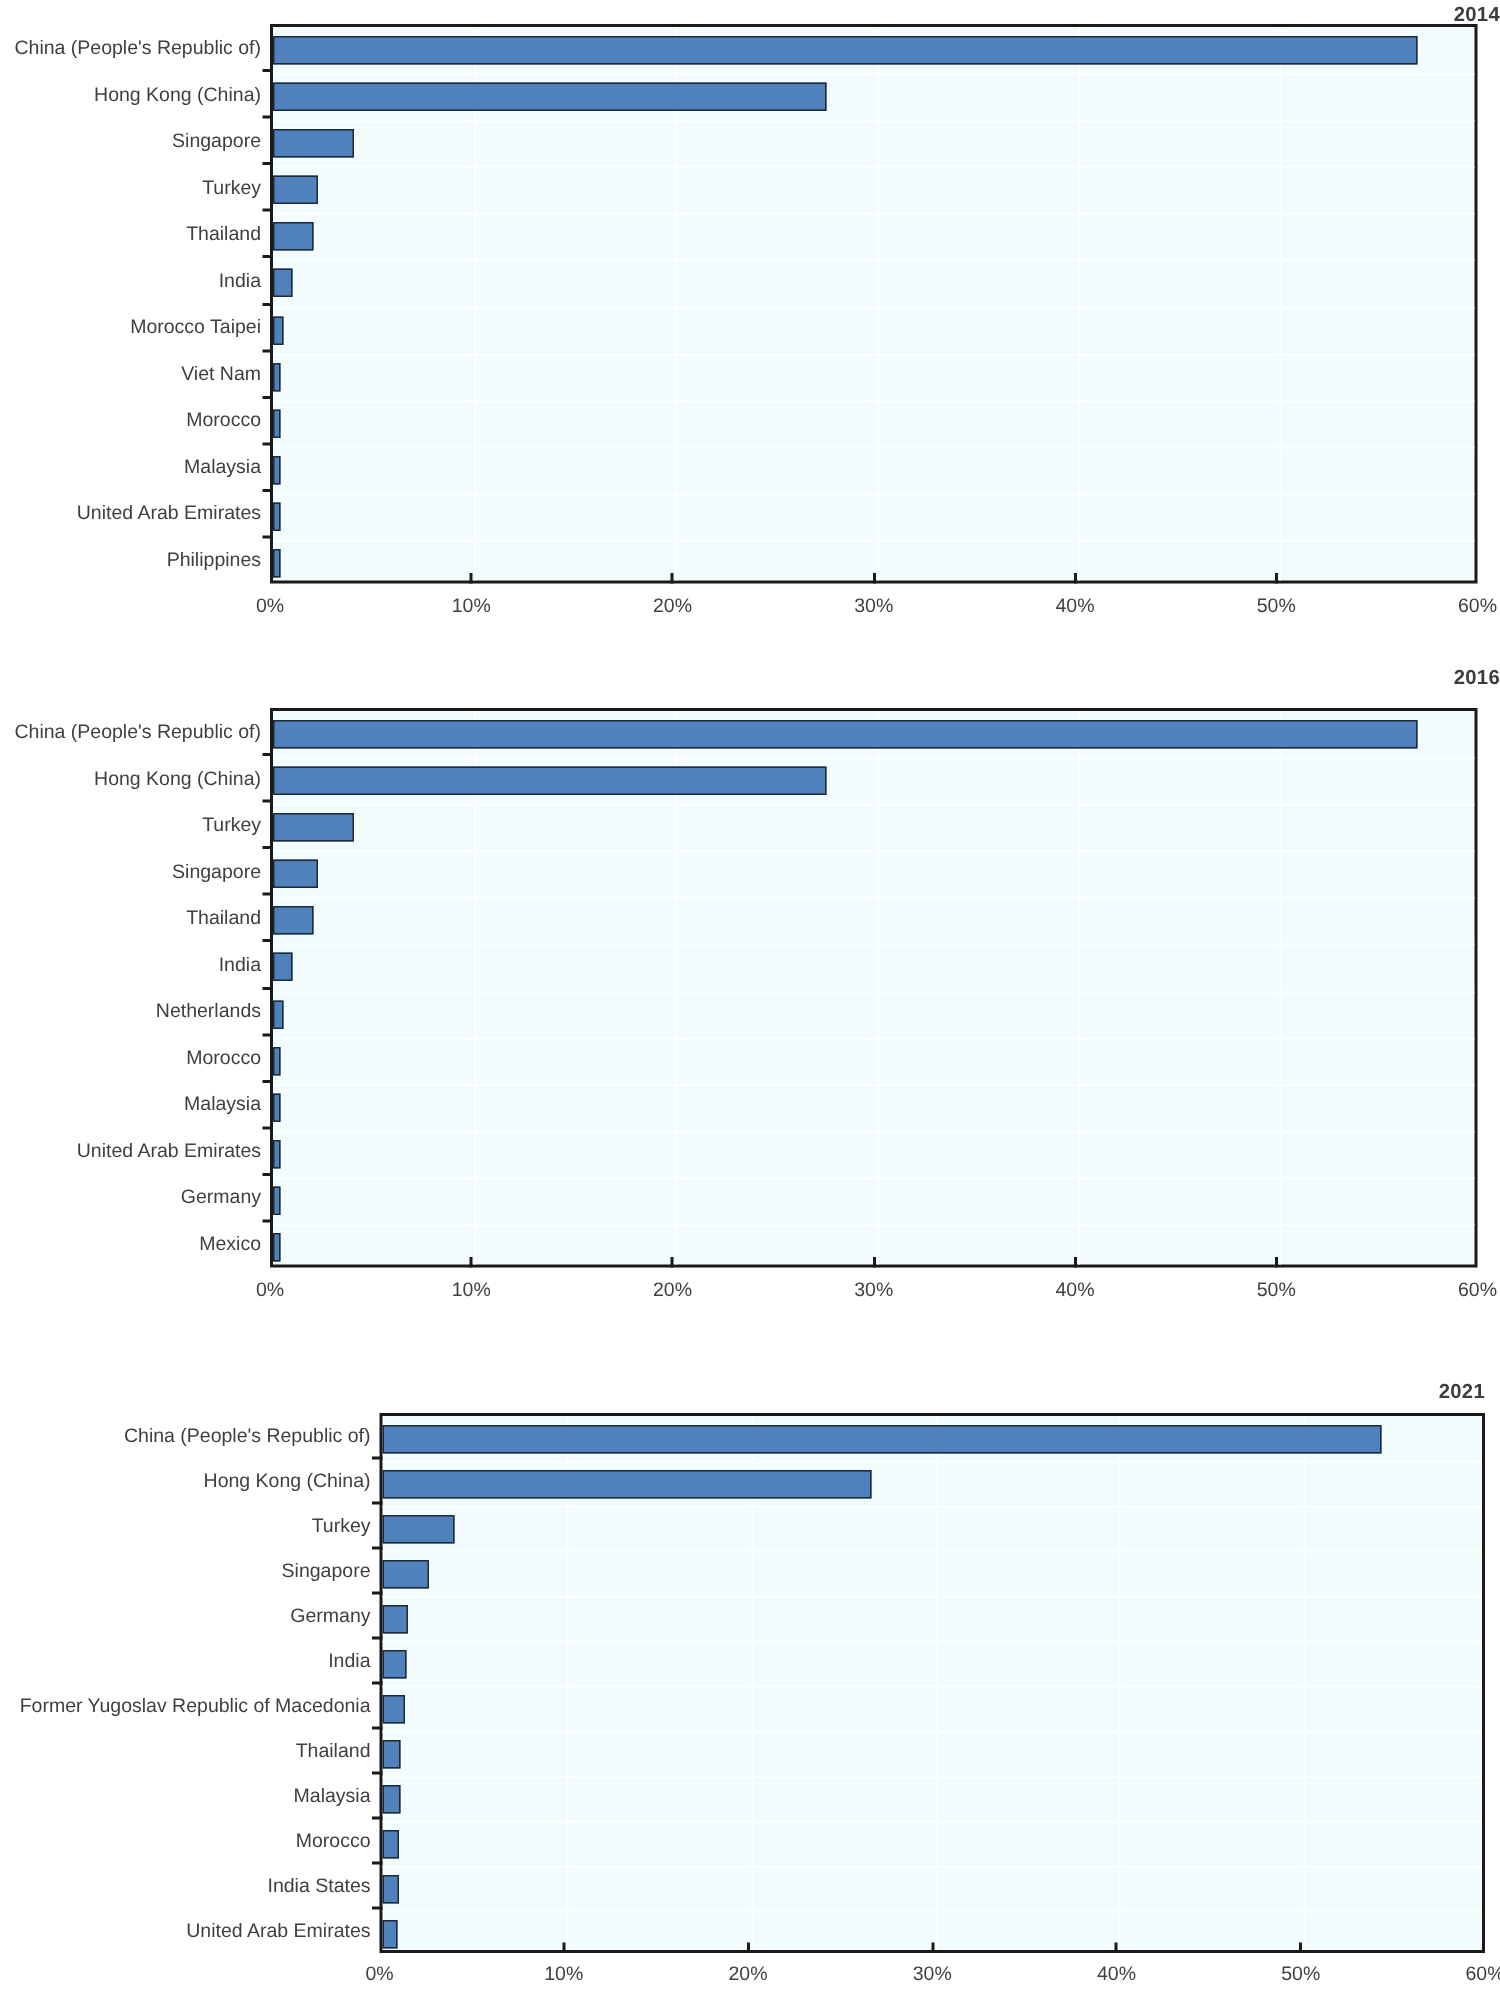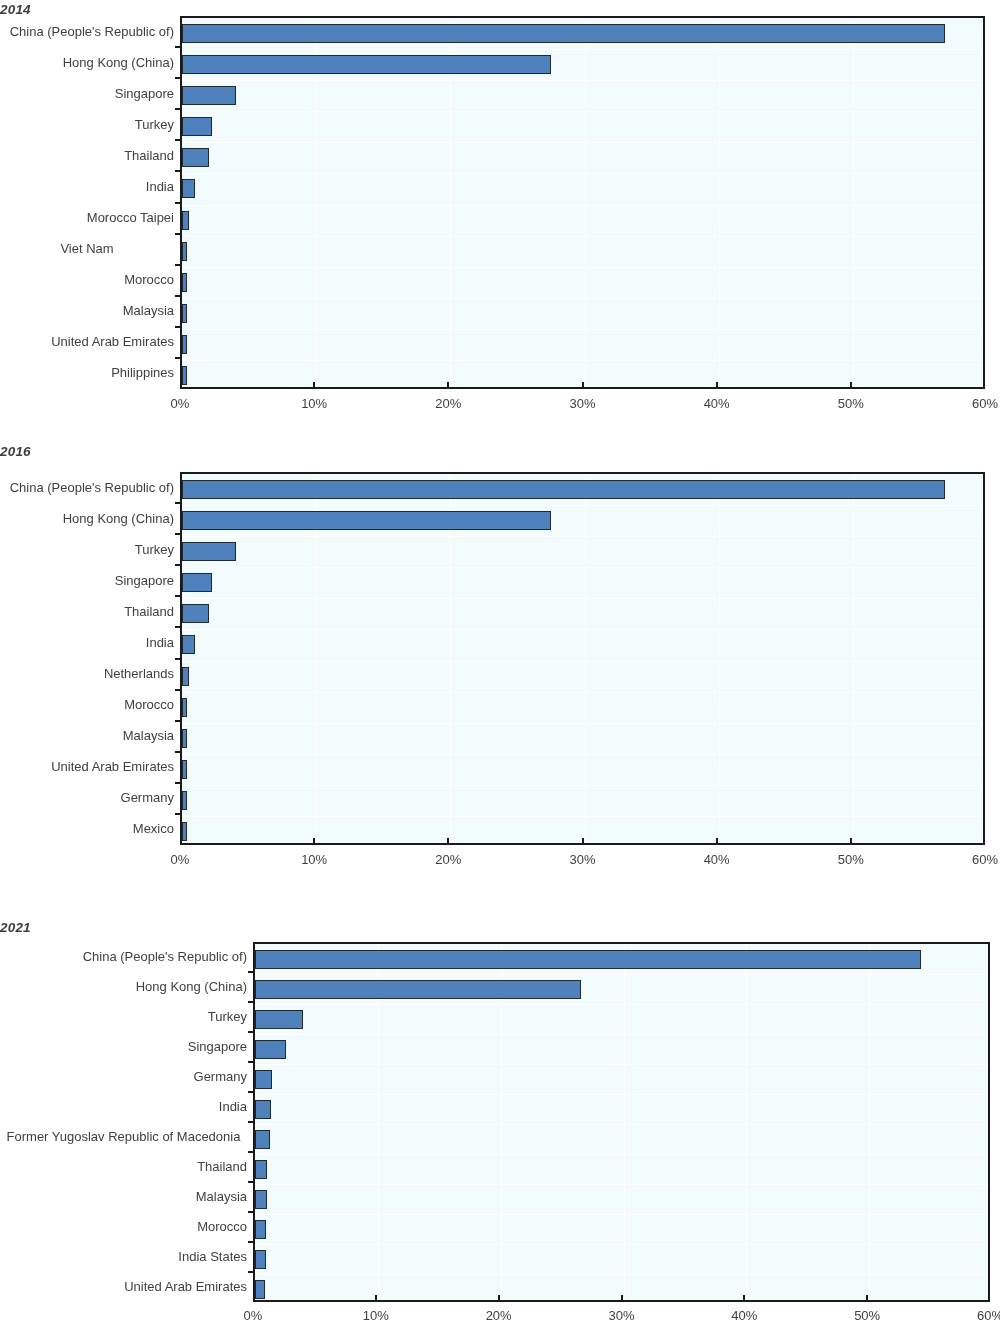--- a/index.html
+++ b/index.html
@@ -20,26 +20,25 @@
     position: absolute;
     left: 0;
     width: 1000px;
   }
 
   .chart-title {
     position: absolute;
     top: 0;
     left: 0;
     width: 1000px;
-    text-align: left;
+    text-align: right;
     font-size: 13.5px;
     font-weight: bold;
     color: #3d3d3d;
     letter-spacing: 0.2px;
-    font-style: italic;
   }
 
   
   .plot {
     position: absolute;
     background: #f2fcfc;
     border: 2px solid #1a1a1a;
     box-sizing: border-box;
   }
 
@@ -150,21 +149,21 @@
       <div class="cat-label" style="left: 0px; width: 174px; top: 86.7083px;">Singapore</div>
       <div class="ytick" style="left: 175px; top: 108.25px;"></div>
       <div class="cat-label" style="left: 0px; width: 174px; top: 117.792px;">Turkey</div>
       <div class="ytick" style="left: 175px; top: 139.333px;"></div>
       <div class="cat-label" style="left: 0px; width: 174px; top: 148.875px;">Thailand</div>
       <div class="ytick" style="left: 175px; top: 170.417px;"></div>
       <div class="cat-label" style="left: 0px; width: 174px; top: 179.958px;">India</div>
       <div class="ytick" style="left: 175px; top: 201.5px;"></div>
       <div class="cat-label" style="left: 0px; width: 174px; top: 211.042px;">Morocco Taipei</div>
       <div class="ytick" style="left: 175px; top: 232.583px;"></div>
-      <div class="cat-label" style="left: 0px; width: 174px; top: 242.125px; text-align: center;">Viet Nam</div>
+      <div class="cat-label" style="left: 0px; width: 174px; top: 242.125px;">Viet Nam</div>
       <div class="ytick" style="left: 175px; top: 263.667px;"></div>
       <div class="cat-label" style="left: 0px; width: 174px; top: 273.208px;">Morocco</div>
       <div class="ytick" style="left: 175px; top: 294.75px;"></div>
       <div class="cat-label" style="left: 0px; width: 174px; top: 304.292px;">Malaysia</div>
       <div class="ytick" style="left: 175px; top: 325.833px;"></div>
       <div class="cat-label" style="left: 0px; width: 174px; top: 335.375px;">United Arab Emirates</div>
       <div class="ytick" style="left: 175px; top: 356.917px;"></div>
       <div class="cat-label" style="left: 0px; width: 174px; top: 366.458px;">Philippines</div>
       <div class="xtick-label" style="left: 180px; top: 396px;">0%</div>
       <div class="xtick" style="left: 313.167px; top: 382px;"></div>
@@ -290,21 +289,21 @@
       <div class="cat-label" style="left: 0px; width: 247px; top: 980px;">Hong Kong (China)</div>
       <div class="ytick" style="left: 248px; top: 1001px;"></div>
       <div class="cat-label" style="left: 0px; width: 247px; top: 1010px;">Turkey</div>
       <div class="ytick" style="left: 248px; top: 1031px;"></div>
       <div class="cat-label" style="left: 0px; width: 247px; top: 1040px;">Singapore</div>
       <div class="ytick" style="left: 248px; top: 1061px;"></div>
       <div class="cat-label" style="left: 0px; width: 247px; top: 1070px;">Germany</div>
       <div class="ytick" style="left: 248px; top: 1091px;"></div>
       <div class="cat-label" style="left: 0px; width: 247px; top: 1100px;">India</div>
       <div class="ytick" style="left: 248px; top: 1121px;"></div>
-      <div class="cat-label" style="left: 0px; width: 247px; top: 1130px; text-align: center;">Former Yugoslav Republic of Macedonia</div>
+      <div class="cat-label" style="left: 0px; width: 247px; top: 1130px;">Former Yugoslav Republic of Macedonia</div>
       <div class="ytick" style="left: 248px; top: 1151px;"></div>
       <div class="cat-label" style="left: 0px; width: 247px; top: 1160px;">Thailand</div>
       <div class="ytick" style="left: 248px; top: 1181px;"></div>
       <div class="cat-label" style="left: 0px; width: 247px; top: 1190px;">Malaysia</div>
       <div class="ytick" style="left: 248px; top: 1211px;"></div>
       <div class="cat-label" style="left: 0px; width: 247px; top: 1220px;">Morocco</div>
       <div class="ytick" style="left: 248px; top: 1241px;"></div>
       <div class="cat-label" style="left: 0px; width: 247px; top: 1250px;">India States</div>
       <div class="ytick" style="left: 248px; top: 1271px;"></div>
       <div class="cat-label" style="left: 0px; width: 247px; top: 1280px;">United Arab Emirates</div>

